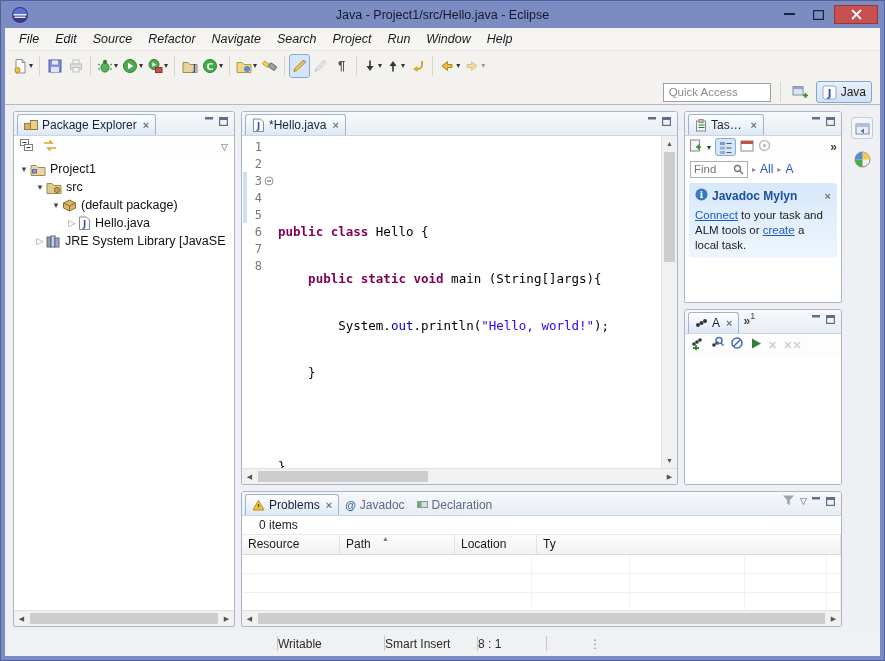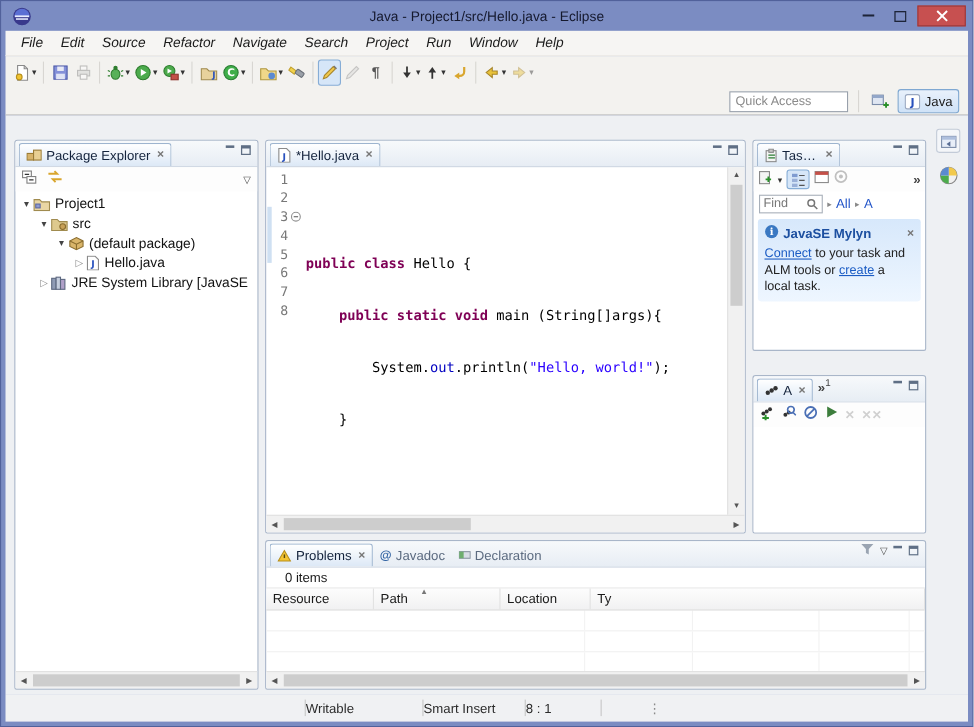--- a/index.html
+++ b/index.html
@@ -21,21 +21,21 @@
   .tbtn.pressed{background:#d6e6f8;border-color:#86add6;}
   .dim{opacity:.45;}
   .dda{font-size:8px;color:#333;margin-left:1px;}
   .tsep{width:1px;height:20px;background:#d8d6d2;margin:0 4px;flex:0 0 1px;}
   .qarow{flex:0 0 25px;background:#f3f2ef;border-bottom:1px solid #b9b9b9;display:flex;align-items:center;justify-content:flex-end;padding-right:8px;gap:5px;}
   .quick-access{width:108px;height:19px;border:1px solid #98a0ab;background:#fff;color:#8a8a8a;font-size:11.5px;display:flex;align-items:center;padding-left:5px;}
   .persp-btn{height:22px;display:inline-flex;align-items:center;gap:4px;border:1px solid transparent;border-radius:3px;padding:0 5px;font-size:12px;color:#1a1a1a;}
   .persp-btn.active{background:linear-gradient(#e9f1fb,#cfe2f7);border-color:#7fa8d2;}
   
   .main{flex:1;display:flex;min-height:0;background:#eef0f3;padding:6px 2px 4px 8px;}
-  .panel{background:#fff;border:1px solid #a9b6c9;border-radius:3px 3px 2px 2px;display:flex;flex-direction:column;min-height:0;min-width:0;overflow:hidden;margin-top:16px;}
+  .panel{background:#fff;border:1px solid #a9b6c9;border-radius:3px 3px 2px 2px;display:flex;flex-direction:column;min-height:0;min-width:0;overflow:hidden;}
   .phdr{flex:0 0 24px;background:linear-gradient(#f7f9fb,#e7edf4);border-bottom:1px solid #ccd5e1;display:flex;align-items:flex-end;padding:0 3px;}
   .tab{height:21px;display:flex;align-items:center;gap:4px;padding:0 6px;font-size:12px;color:#5c6b80;white-space:nowrap;}
   .tab.sel{background:linear-gradient(#ffffff,#dce8f6);border:1px solid #9db4cf;border-bottom:none;border-radius:3px 3px 0 0;color:#14233c;}
   .tabx{color:#777;font-size:11px;font-weight:bold;margin-left:2px;}
   .hbtns{margin-left:auto;display:flex;align-items:center;gap:5px;padding:0 3px 5px 0;}
   .vmenu{font-size:9px;color:#555;}
   .ovf{font-size:12px;color:#444;font-weight:bold;}
   .ovfn{font-size:9px;color:#444;vertical-align:top;}
   
   .hscroll{flex:0 0 15px;background:#f1f1f1;border-top:1px solid #e2e2e2;display:flex;align-items:center;margin-top:auto;}
@@ -54,21 +54,21 @@
   
   .centercol{flex:1;display:flex;flex-direction:column;min-width:0;}
   .toprow{flex:1;display:flex;min-height:0;}
   .editor{flex:1;margin-right:6px;}
   .ed-main{flex:1;display:flex;min-height:0;}
   .gutter{flex:0 0 36px;position:relative;padding-top:2px;font:12px "DejaVu Sans Mono",monospace;color:#787878;}
   .grow{height:17px;display:flex;align-items:center;}
   .gnum{width:20px;text-align:right;}
   .gfold{width:14px;display:flex;justify-content:center;}
   .range-ind{position:absolute;left:1px;top:36px;width:4px;height:51px;background:#cfe0f2;}
-  .codearea{flex:1;padding-top:2px;font:12.5px "DejaVu Sans Mono",monospace;color:#000;white-space:pre;overflow:hidden;min-width:0;}
+  .codearea{flex:1;padding-top:10px;font:12.5px "DejaVu Sans Mono",monospace;color:#000;white-space:pre;overflow:hidden;min-width:0;}
   .cl{height:17px;line-height:17px;}
   .kw{color:#7f0055;font-weight:bold;}
   .str{color:#2a00ff;}
   .sfield{color:#0000c0;}
   
   .rightcol{flex:0 0 158px;display:flex;flex-direction:column;min-height:0;}
   .tasklist{flex:0 0 192px;margin-bottom:6px;}
   .antview{flex:1;}
   .tl-tools{flex:0 0 22px;display:flex;align-items:center;gap:4px;padding:0 4px;background:#fdfdfd;}
   .findrow{flex:0 0 22px;display:flex;align-items:center;gap:4px;padding:0 5px;}
@@ -536,21 +536,21 @@
               <a class="bluelink" href="#">All</a>
               <span class="chev">▸</span>
               <a class="bluelink" href="#">A</a>
             </div>
             <div class="mylyn">
               <div class="mylyn-title">
                 <span><svg width="13" height="13">
                       <circle cx="6.5" cy="6.5" r="6" fill="#3a78c2"></circle>
                       <text x="6.5" y="10" text-anchor="middle" font-size="9" fill="#fff" font-weight="bold" font-family="DejaVu Serif">i</text>
                     </svg></span>
-                <span>JavaSE Mylyn</span>
+                <span>Javadoc Mylyn</span>
                 <span class="tabx" style="margin-left:auto;">×</span>
               </div>
               <span><a href="#">Connect</a><span> to your task and ALM tools or </span><a href="#">create</a><span> a local task.</span></span>
             </div>
           </div>
 
           <div class="panel antview">
             <div class="phdr">
               <span class="tab sel">
                 <svg width="13" height="10">

